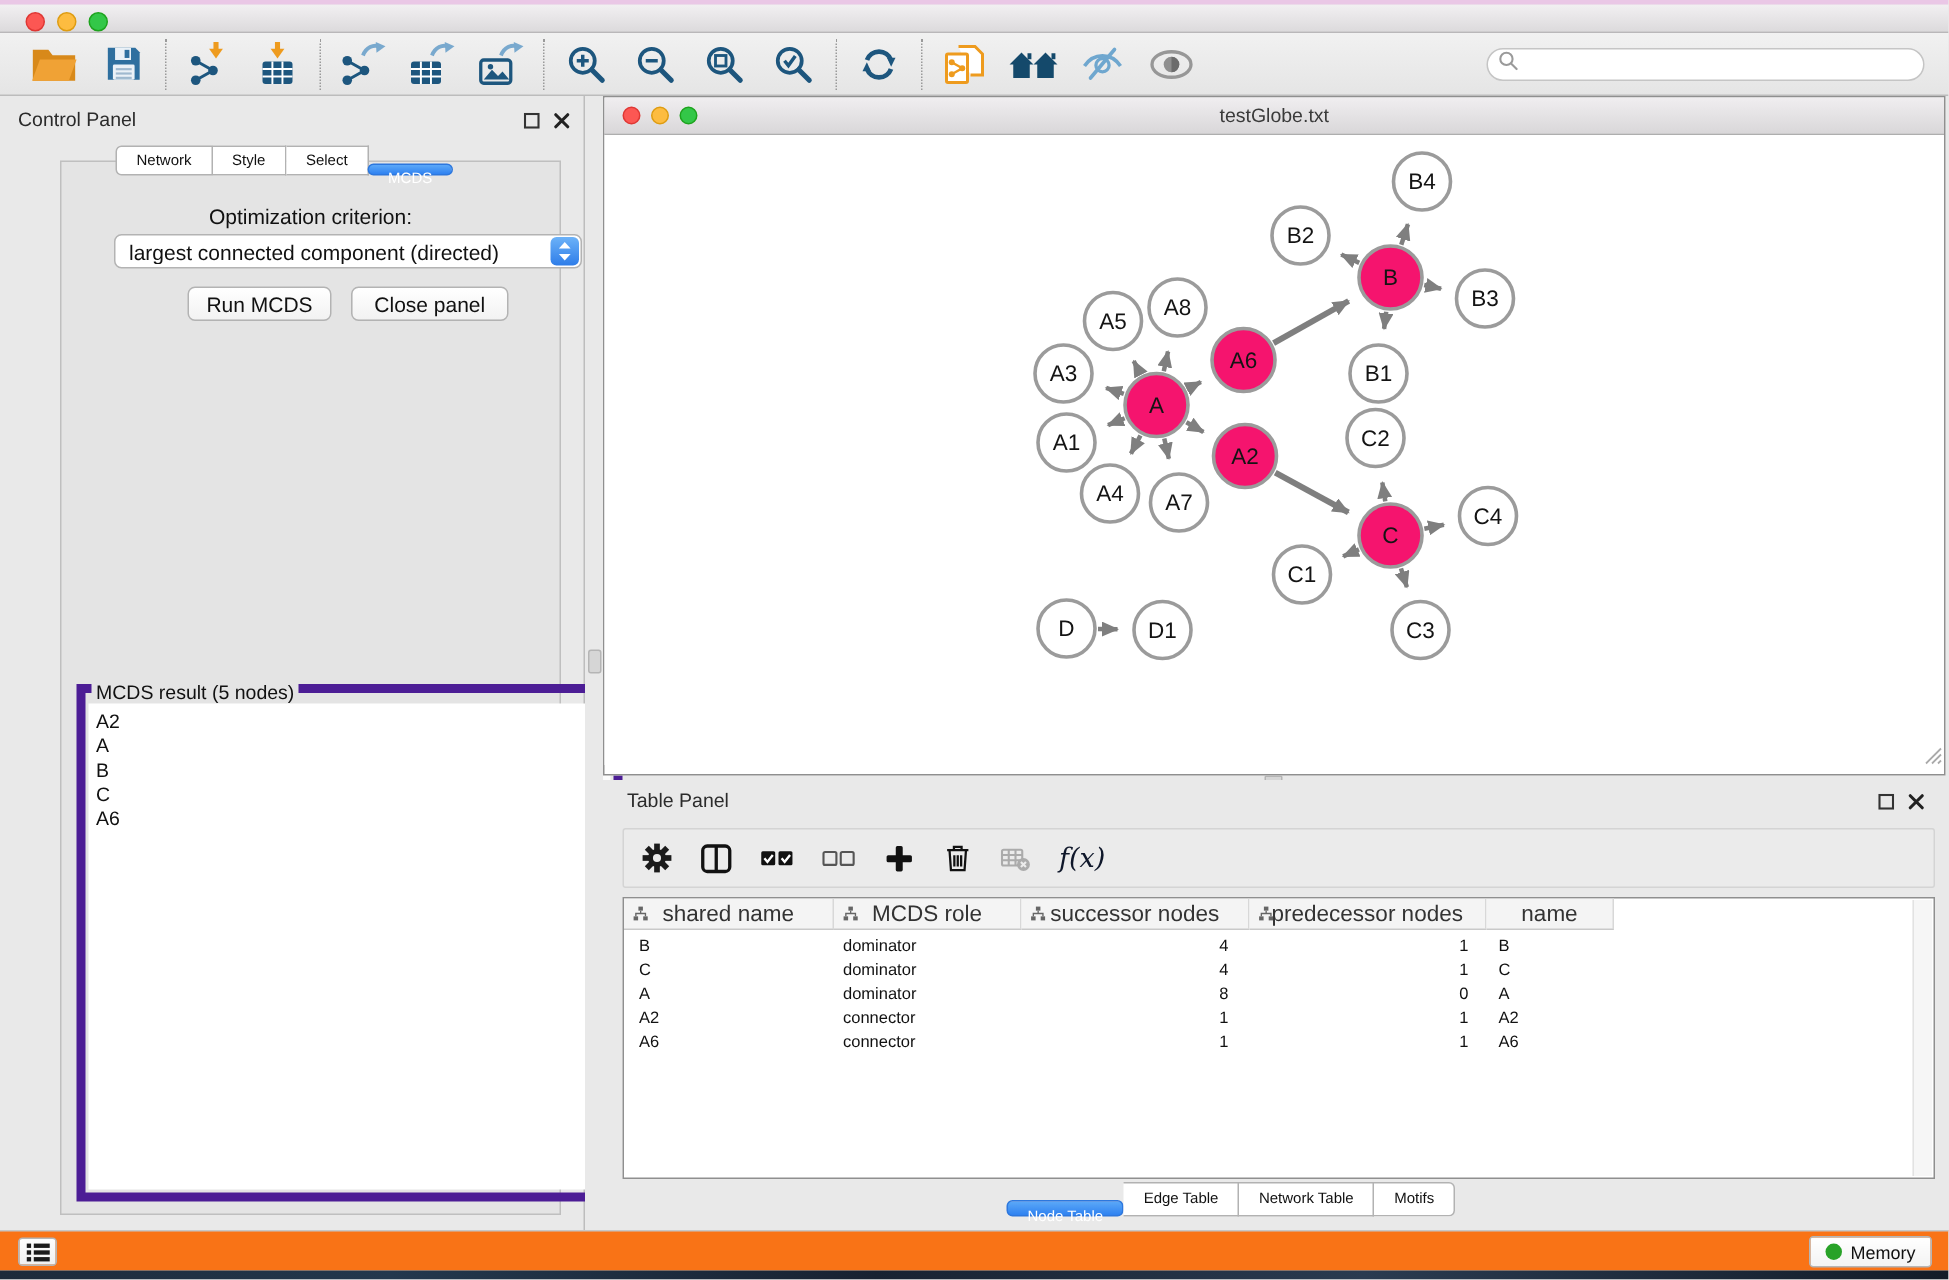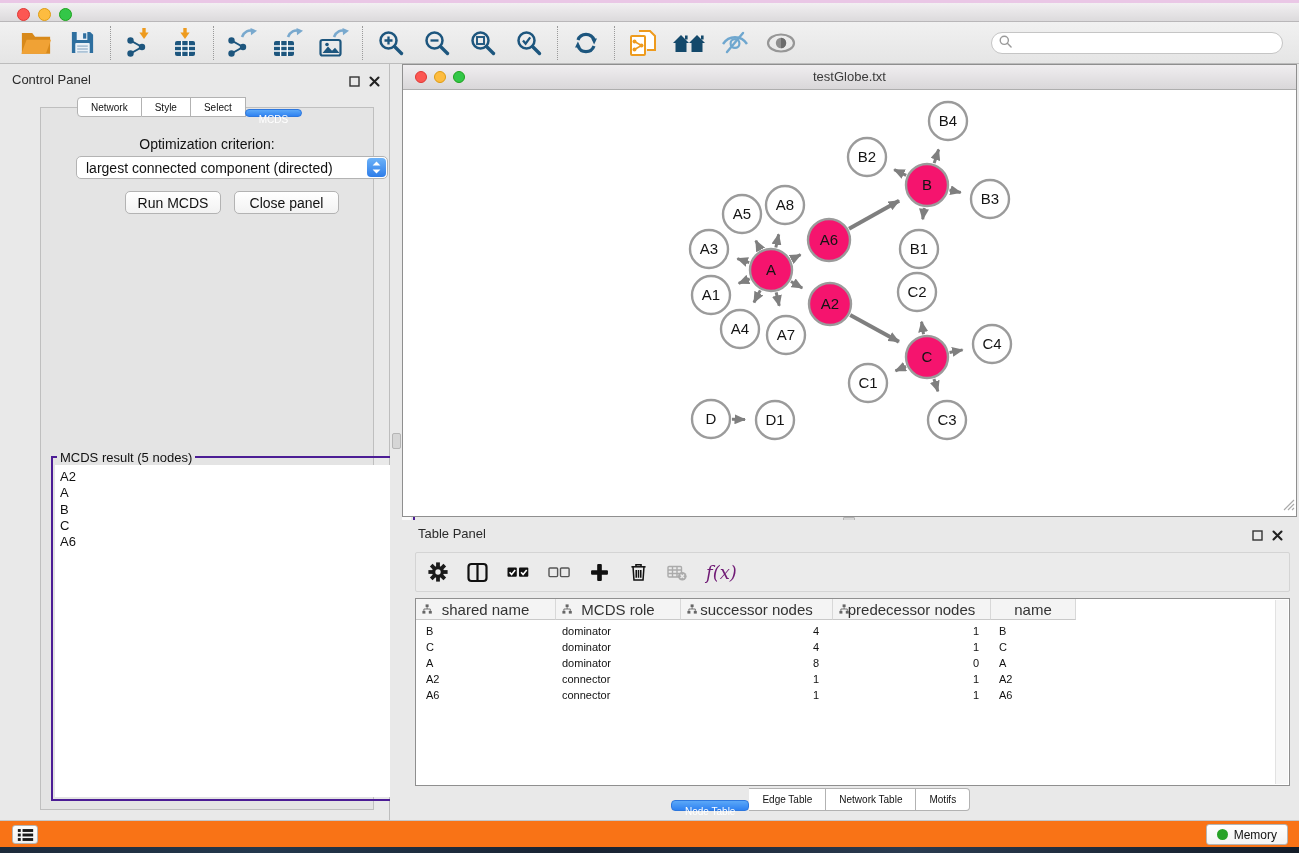--- a/index.html
+++ b/index.html
@@ -37,21 +37,21 @@
   .seg-tab.active{background:linear-gradient(#5ba8f8,#2f82f1);color:#fff;border-color:#2d77dd;border-radius:4px;margin-left:-1px;border-left:1px solid #2d77dd;margin-top:12px;}
   .cp-content{position:absolute;left:8px;top:43px;width:334px;height:703px;background:#e4e4e4;border:1px solid #bfbfbf;box-sizing:border-box;margin-left:32px;}
   .opt-label{position:absolute;left:0;width:100%;top:28px;text-align:center;font-size:14px;color:#111;}
   .dropdown{position:absolute;left:35px;top:48px;width:312px;height:23px;background:#fff;border:1px solid #b3b3b3;border-radius:5px;
     box-sizing:border-box;display:flex;align-items:center;}
   .dropdown .dd-text{flex:1;font-size:14px;color:#111;padding-left:9px;white-space:nowrap;overflow:hidden;}
   .dd-stepper{width:19px;height:19px;margin-right:1px;border-radius:4px;background:linear-gradient(#6cb2f8,#2e7de9);
     display:flex;align-items:center;justify-content:center;}
   .cp-btn{position:absolute;height:23px;background:linear-gradient(#ffffff,#f2f2f2);border:1px solid #b3b3b3;border-radius:5px;
     font-size:14px;color:#111;display:flex;align-items:center;justify-content:center;box-sizing:border-box;font-family:"Liberation Sans",sans-serif;}
-  .groupbox{position:absolute;left:10px;top:348px;width:364px;height:345px;border:2px solid #4c1d95;box-sizing:border-box;}
+  .groupbox{position:absolute;left:10px;top:348px;width:364px;height:345px;border:6px solid #4c1d95;box-sizing:border-box;}
   .groupbox .legend{position:absolute;top:-8px;left:4px;background:#e4e4e4;padding:0 3px;font-size:13px;color:#111;white-space:nowrap;}
   .result-list{position:absolute;left:2px;top:7px;right:16px;bottom:2px;background:#fff;padding:4px 0 0 5px;font-size:13px;line-height:16.3px;color:#111;}
   .result-track{position:absolute;top:7px;right:2px;bottom:2px;width:14px;background:#fcfcfc;border-left:1px solid #ddd;}
 
   .splitter{position:absolute;left:390px;top:64px;width:12px;height:756px;background:#e9e9e9;}
   .split-handle{position:absolute;left:2px;top:369px;width:7px;height:14px;background:#d6d6d6;border:1px solid #b5b5b5;border-radius:2px;}
 
   
   .network-window{position:absolute;left:402px;top:64px;width:895px;height:453px;background:#fff;border:1px solid #8f8f8f;box-sizing:border-box;}
   .nw-titlebar{position:relative;height:24px;background:linear-gradient(#f0eef0,#d9d7d9);border-bottom:1px solid #aeaeae;}
@@ -60,21 +60,21 @@
   .nw-title{position:absolute;left:0;right:0;top:4px;text-align:center;font-size:13px;color:#3a3a3a;}
   .nw-canvas{position:absolute;left:0;top:25px;width:893px;height:420px;background:#fff;}
   .resize-grip{position:absolute;right:1px;bottom:1px;}
   .hsplit-handle{position:absolute;left:843px;top:517px;width:10px;height:5px;background:#d6d6d6;border:1px solid #b5b5b5;border-radius:1px;}
 
   
   .table-panel{position:absolute;left:402px;top:520px;width:897px;height:300px;background:#e9e9e9;box-sizing:border-box;}
   .tp-toolbar{position:absolute;left:13px;top:32px;width:875px;height:40px;background:#ebebeb;border:1px solid #d4d4d4;border-radius:2px;
     display:flex;align-items:center;gap:19px;padding:0 12px;box-sizing:border-box;}
   .tp-icon{display:flex;align-items:center;justify-content:center;min-width:20px;height:24px;}
-  .fx{font-family:"DejaVu Serif",serif;font-style:italic;font-size:18px;color:#701a75;}
+  .fx{font-family:"DejaVu Serif",serif;font-style:italic;font-size:18px;color:#0f172a;}
   .tp-table{position:absolute;left:13px;top:78px;width:875px;height:188px;background:#fff;border:1px solid #8f8f8f;box-sizing:border-box;font-size:11px;color:#111;overflow:hidden;}
   .hdr-row{display:flex;height:21px;}
   .hdr-cell{position:relative;box-sizing:border-box;background:#f4f4f4;border-right:1px solid #d8d8d8;border-bottom:1px solid #c9c9c9;
     display:flex;align-items:center;justify-content:center;font-size:15px;color:#333;}
   .hdr-cell .tree-ic{position:absolute;left:6px;top:5px;}
   .tbl-row{display:flex;height:16px;align-items:center;}
   .tbl-row:first-of-type{margin-top:3px;}
   .tbl-cell{box-sizing:border-box;white-space:nowrap;overflow:hidden;}
   .tbl-track{position:absolute;top:1px;right:1px;bottom:1px;width:12px;background:#f6f6f6;border-left:1px solid #e2e2e2;}
   .tp-tabs{position:absolute;left:270px;top:268px;display:flex;height:23px;}

